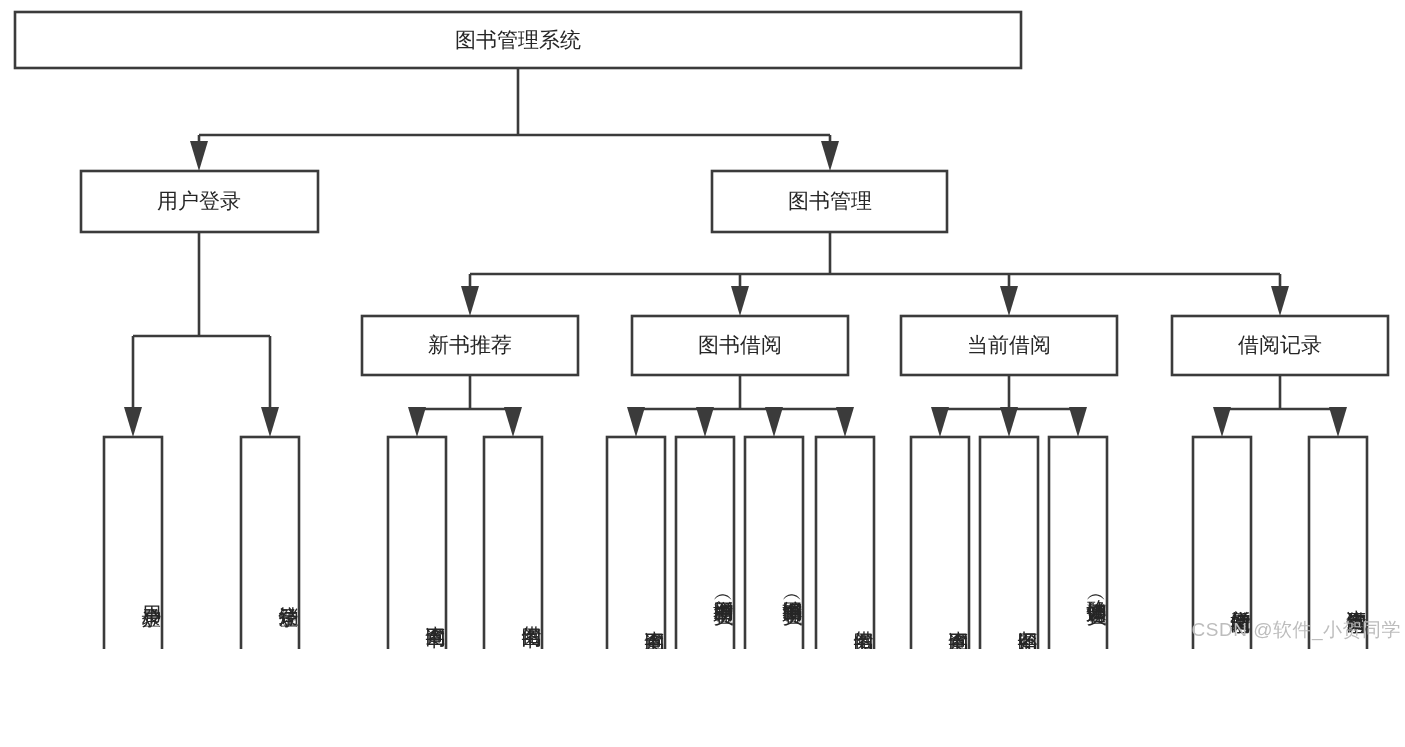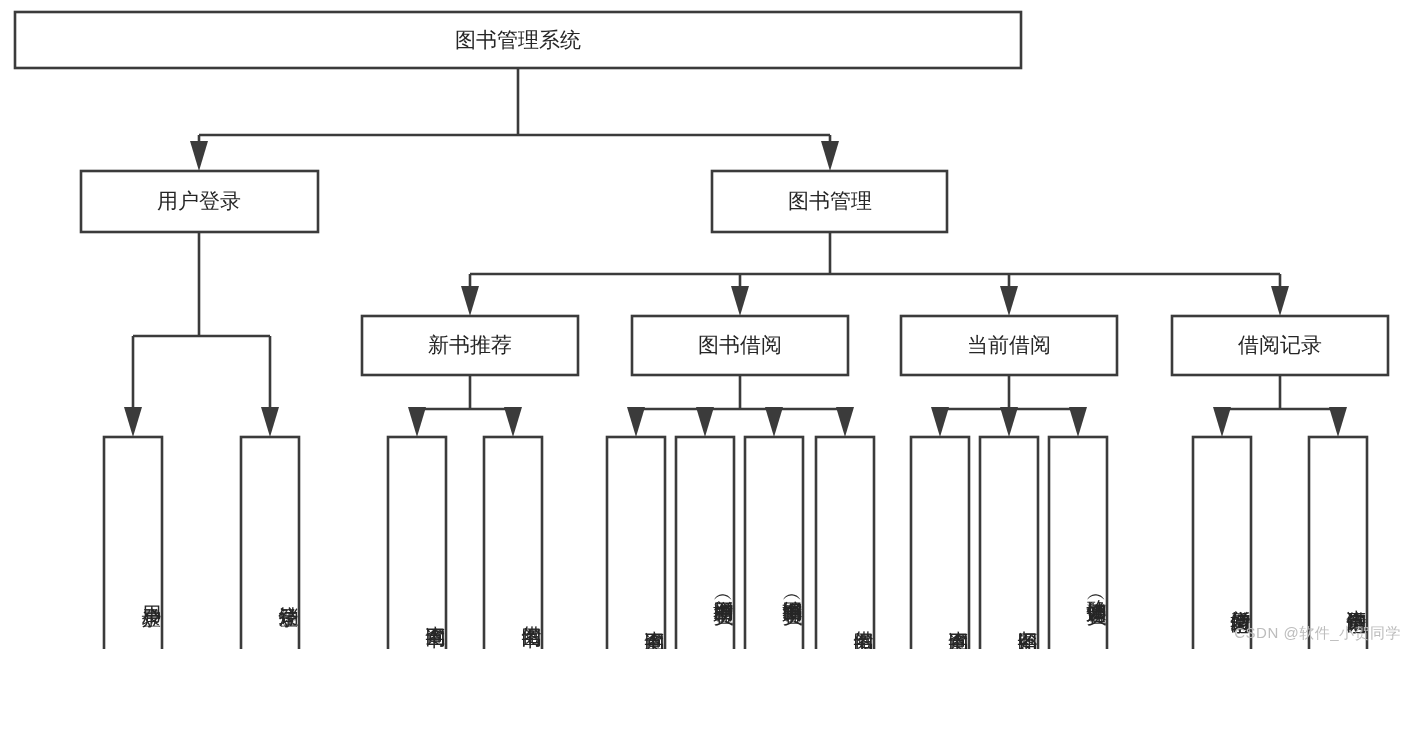--- a/index.html
+++ b/index.html
@@ -63,21 +63,21 @@
     align-items: flex-start;
     justify-content: center;
     pointer-events: none;
     user-select: none;
   }
   .watermark {
     position: absolute;
     right: 12px;
     bottom: 6px;
     font-family: "Liberation Sans", "DejaVu Sans", sans-serif;
-    font-size: 15px;
+    font-size: 19px;
     color: #bdbdbd;
     letter-spacing: 0.5px;
     white-space: nowrap;
     user-select: none;
   }
 </style>
 </head>
 <body>
 
 <div id="diagram-root">

